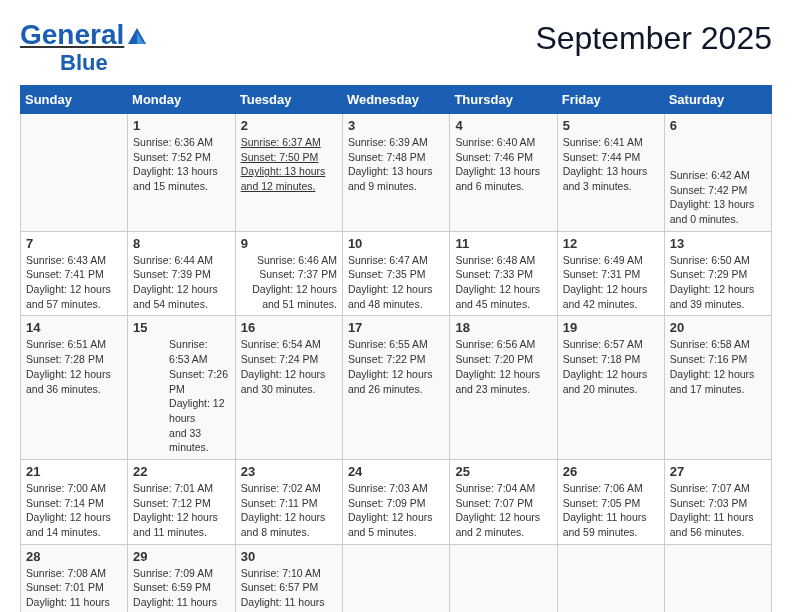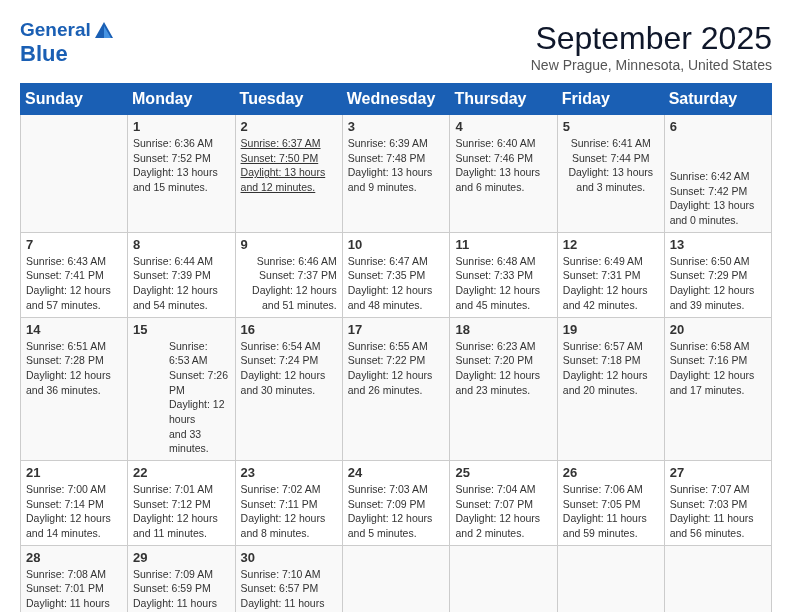--- a/index.html
+++ b/index.html
@@ -37,21 +37,21 @@
       border-collapse: collapse;
       font-size: 11px;
     }
     thead tr {
       background-color: #1a5fb4;
       color: #fff;
     }
     thead th {
       padding: 6px 4px;
       text-align: left;
-      font-size: 16px;
+      font-size: 13px;
       font-weight: bold;
       border: 1px solid #1a5fb4;
     }
     tbody tr {
       vertical-align: top;
     }
     tbody td {
       border: 1px solid #ccc;
       padding: 4px 5px;
       min-height: 80px;
@@ -75,32 +75,31 @@
       color: #333;
       line-height: 1.4;
     }
   </style>
 </head>
 <body>
 
 <div class="header">
   <div class="logo">
     <div>
-      <div style="font-size:19px;font-weight:bold;color:#333;line-height:1.1;">
+      <div style="font-size:28px;font-weight:bold;color:#333;line-height:1.1;text-decoration:underline;">
         <span style="color:#1a5fb4;">General</span><svg style="display:inline-block;vertical-align:middle;margin-left:2px;" width="22" height="22" viewBox="0 0 22 22">
             <polygon points="11,2 20,18 2,18" fill="#1a5fb4"></polygon>
             <polygon points="11,6 18,18 11,18" fill="#5aabf7" opacity="0.7"></polygon>
           </svg>
       </div>
-      <div style="font-size:22px;font-weight:bold;color:#1a5fb4;line-height:1.1;">Blue</div>
+      <div style="font-size:22px;font-weight:bold;color:#1a5fb4;line-height:1.1;margin-left:40px;">Blue</div>
     </div>
   </div>
   <div class="title-block">
     <div class="month-title">September 2025</div>
-    <div class="location">New Prague, Minnesota, United States</div>
   </div>
 </div>
 
 <table>
   <thead>
     <tr>
     <th>Sunday</th>
         <th>Monday</th>
         <th>Tuesday</th>
         <th>Wednesday</th>
@@ -135,21 +134,21 @@
         </td>
         <td>
           <span class="day-number">4</span>
           <div class="cell-text" style="white-space: pre-line;">Sunrise: 6:40 AM
 Sunset: 7:46 PM
 Daylight: 13 hours
 and 6 minutes.</div>
         </td>
         <td>
           <span class="day-number">5</span>
-          <div class="cell-text" style="white-space: pre-line; text-align: center;">Sunrise: 6:41 AM
+          <div class="cell-text" style="white-space: pre-line;">Sunrise: 6:41 AM
 Sunset: 7:44 PM
 Daylight: 13 hours
 and 3 minutes.</div>
         </td>
         <td>
           <span class="day-number">6</span>
           <div class="cell-text" style="white-space: pre-line; margin-top: 35px;">Sunrise: 6:42 AM
 Sunset: 7:42 PM
 Daylight: 13 hours
 and 0 minutes.</div>
@@ -230,21 +229,21 @@
         </td>
         <td>
           <span class="day-number">17</span>
           <div class="cell-text" style="white-space: pre-line;">Sunrise: 6:55 AM
 Sunset: 7:22 PM
 Daylight: 12 hours
 and 26 minutes.</div>
         </td>
         <td>
           <span class="day-number">18</span>
-          <div class="cell-text" style="white-space: pre-line;">Sunrise: 6:23 AM
+          <div class="cell-text" style="white-space: pre-line;">Sunrise: 6:56 AM
 Sunset: 7:20 PM
 Daylight: 12 hours
 and 23 minutes.</div>
         </td>
         <td>
           <span class="day-number">19</span>
           <div class="cell-text" style="white-space: pre-line;">Sunrise: 6:57 AM
 Sunset: 7:18 PM
 Daylight: 12 hours
 and 20 minutes.</div>

